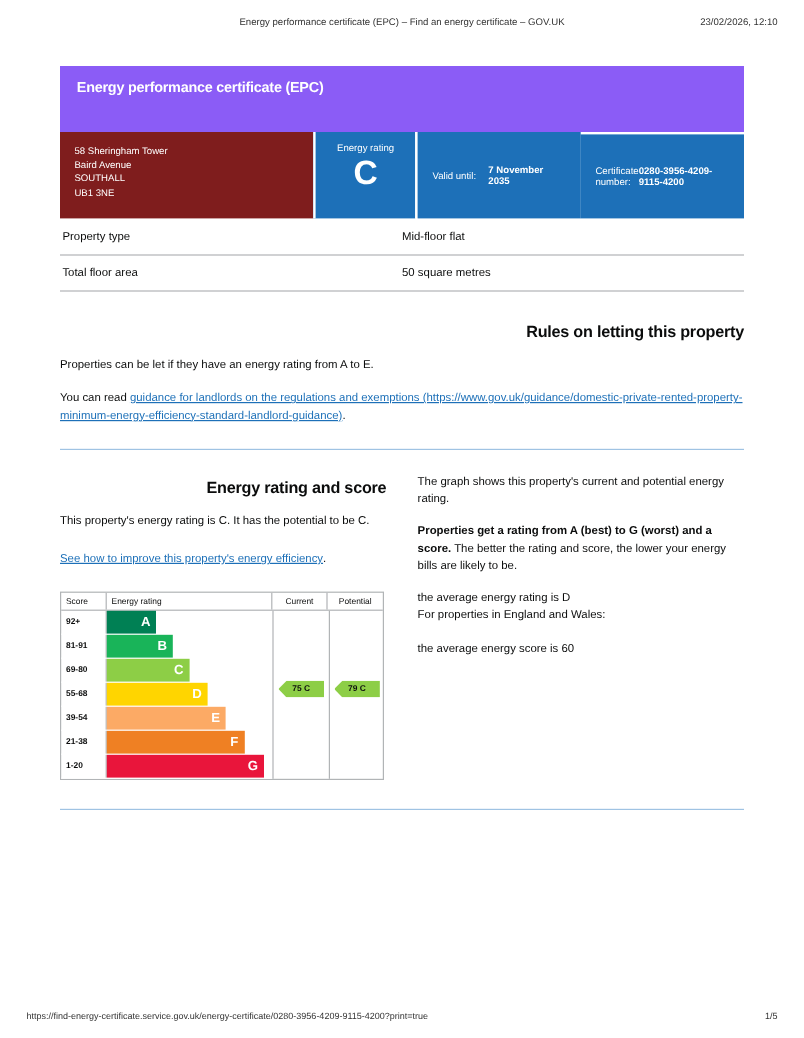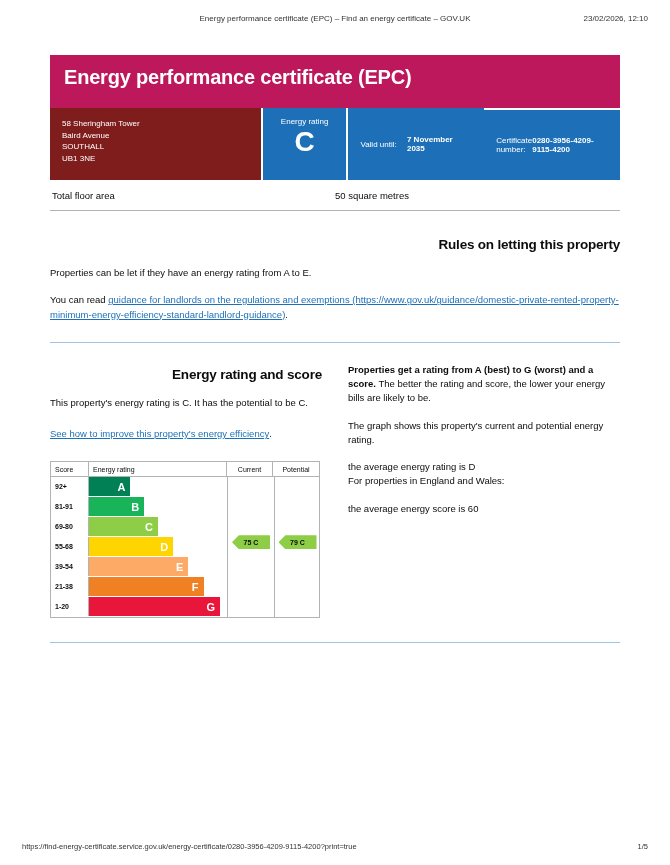--- a/index.html
+++ b/index.html
@@ -38,24 +38,24 @@
     display: flex;
     justify-content: space-between;
     align-items: baseline;
   }
   .content {
     position: absolute;
     left: 50px; top: 55px;
     width: 570px;
   }
   .epc-title-bar {
-    background: #be185d;
-    color: #ffffff;
-    padding: 11px 14px 19px 14px;
-    font-size: 20px;
+    background: #8b5cf6;
+    color: #ffffff;
+    padding: 11px 14px 30px 14px;
+    font-size: 12px;
     font-weight: bold;
     letter-spacing: -0.2px;
   }
   .epc-summary {
     display: flex;
     width: 100%;
     height: 72px;
   }
   .epc-address {
     background: #7f1d1d;
@@ -247,20 +247,24 @@
       </div>
       <div class="epc-meta-row">
         <span class="epc-meta-key">Certificate number:</span>
         <span class="epc-meta-val">0280-3956-4209-9115-4200</span>
       </div>
     </div>
   </div>
 
   <div class="prop-table">
     <div class="prop-row">
+      <span class="prop-key">Property type</span>
+      <span class="prop-val">Mid-floor flat</span>
+    </div>
+    <div class="prop-row">
       <span class="prop-key">Total floor area</span>
       <span class="prop-val">50 square metres</span>
     </div>
   </div>
 
   <h2 class="section-title">Rules on letting this property</h2>
   <p class="body-text">Properties can be let if they have an energy rating from A to E.</p>
   <p class="body-text">
     <span>You can read </span><a class="link" href="#">guidance for landlords on the regulations and exemptions (https://www.gov.uk/guidance/domestic-private-rented-property-minimum-energy-efficiency-standard-landlord-guidance)</a><span>.</span>
   </p>
@@ -331,22 +335,22 @@
               </div>
             <div class="arrow-col" id="potential-col">
                 <div class="arrow" style="background: rgb(141, 206, 70); top: 58px;">79 C</div>
               </div>
           </div>
         </div>
       </div>
     </div>
 
     <div class="col-right">
+      <p>The graph shows this property's current and potential energy rating.</p>
       <p><strong>Properties get a rating from A (best) to G (worst) and a score.</strong><span> The better the rating and score, the lower your energy bills are likely to be.</span></p>
-      <p>The graph shows this property's current and potential energy rating.</p>
       <p style="margin-bottom:0">the average energy rating is D</p>
       <p>For properties in England and Wales:</p>
       <p>the average energy score is 60</p>
     </div>
   </div>
 
   <hr class="rule" style="margin-top:24px">
 </div>
 
 <div class="page-footer">

